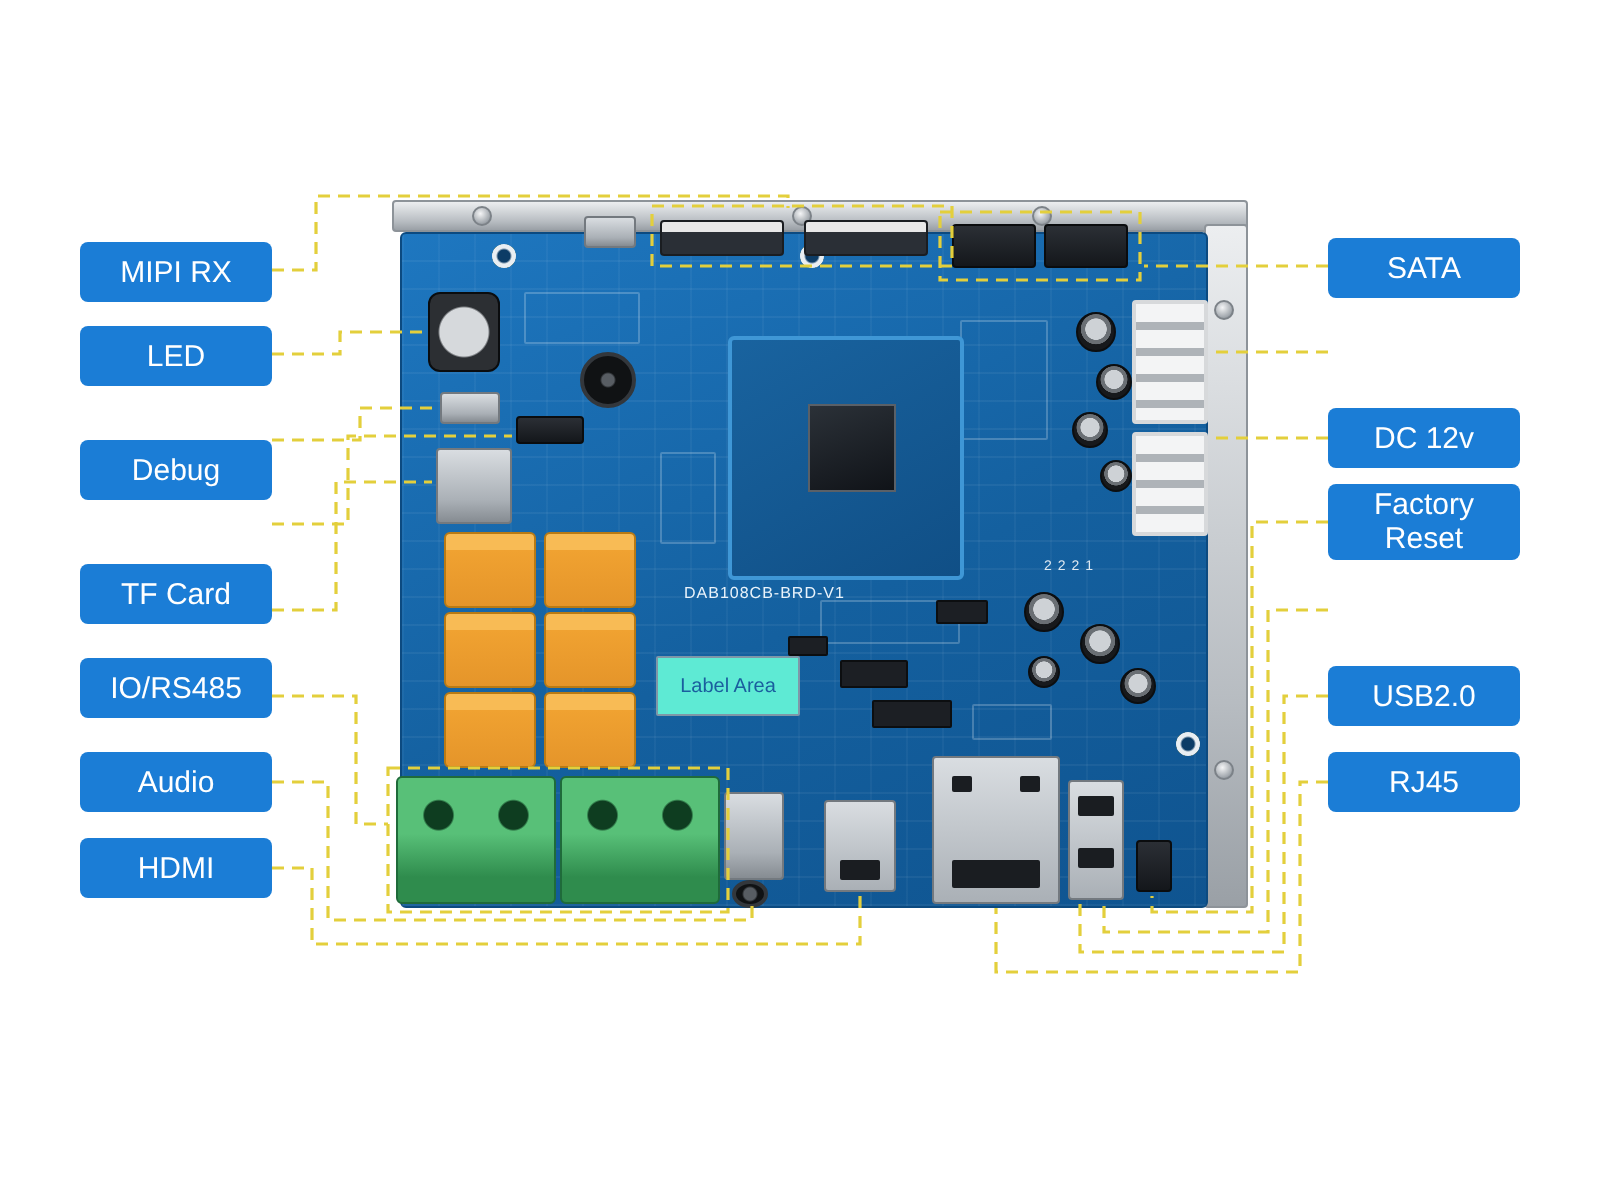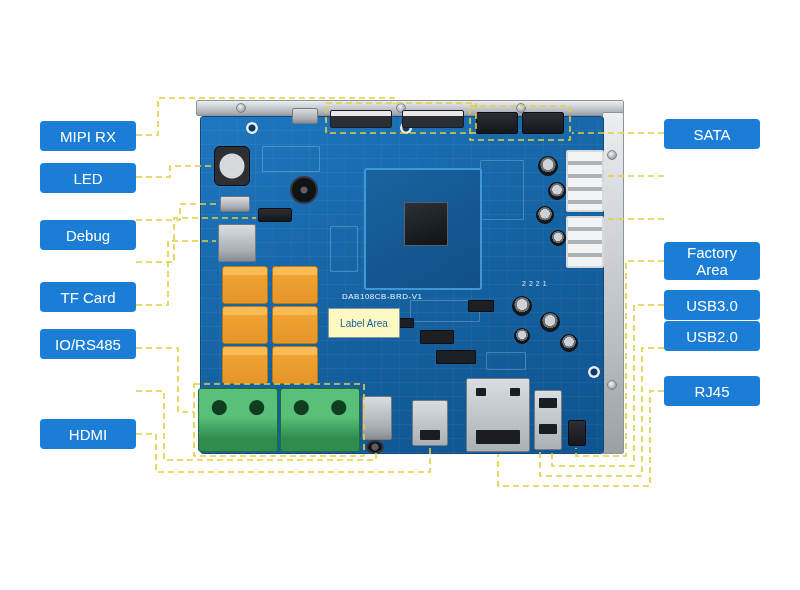--- a/index.html
+++ b/index.html
@@ -42,22 +42,22 @@
   .cap{border-radius:50%;background:radial-gradient(circle at 50% 42%,#ced2d6 0 38%,#6a6f74 40% 54%,#17191c 56%);border:1px solid #0c0e10;}
   .ic{background:#1c1f24;border:1px solid #0c0e10;border-radius:1px;}
   .module{background:linear-gradient(150deg,#19639f,#104f86);border:2px solid #3f97d6;border-radius:3px;}
   .chip{background:linear-gradient(160deg,#2b3138,#101318);border:1px solid #5a6067;}
   .jack{border-radius:50%;background:radial-gradient(circle,#585d63 0 3px,#101214 4px);border:2px solid #33373c;}
   .slotted{background:linear-gradient(180deg,#d9dde1,#aab0b6);border:1px solid #73797f;border-radius:2px;}
   .slot{background:#1a1d21;border-radius:1px;}
 
   .silktext{color:#eaf3fb;font-size:8px;letter-spacing:.5px;white-space:nowrap;padding-left:20px;}
   .datecode{color:#dfe9f2;font-size:7px;letter-spacing:3px;white-space:nowrap;}
-  .labelarea{background:#fef9c3;border:1px solid #7f97a8;color:#1a5e9e;font-size:10px;
-             display:flex;align-items:center;justify-content:center;border-radius:1px;}
+  .labelarea{background:#5eead4;border:1px solid #7f97a8;color:#1a5e9e;font-size:10px;
+             display:flex;align-items:center;justify-content:center;border-radius:1px;margin-top:20px;}
 </style>
 </head>
 <body>
 
 <div class="stage">
 
   <div class="comp bracket" style="left:196px;top:100px;width:428px;height:16px"></div>
   <div class="comp bracket" style="left:602px;top:112px;width:22px;height:342px"></div>
   <div class="comp screw" style="left:236px;top:103px"></div>
   <div class="comp screw" style="left:396px;top:103px"></div>
@@ -156,21 +156,22 @@
     <path d="M664 305 H634 V466 H552 V452"></path>
     <path d="M664 348 H642 V476 H540 V452"></path>
     <path d="M664 391 H650 V486 H498 V454"></path>
   </svg>
 
   <div class="lbl left" style="top:163px">LED</div>
   <div class="lbl left" style="top:121px">MIPI RX</div>
   <div class="lbl left" style="top:220px">Debug</div>
   <div class="lbl left" style="top:282px">TF Card</div>
   <div class="lbl left" style="top:329px">IO/RS485</div>
+  <div class="lbl left" style="top:376px">Audio</div>
   <div class="lbl left" style="top:419px">HDMI</div>
 
   <div class="lbl right" style="top:119px">SATA</div>
-  <div class="lbl right tall" style="top:242px">Factory Area</div>
-  <div class="lbl right" style="top:290px">USB3.0</div>
-  <div class="lbl right" style="top:321px">USB2.0</div>
+  <div class="lbl right" style="top:204px">DC 12v</div>
+  <div class="lbl right tall" style="top:242px">Factory Reset</div>
+  <div class="lbl right" style="top:333px">USB2.0</div>
   <div class="lbl right" style="top:376px">RJ45</div>
 
 </div>
 
 </body></html>

